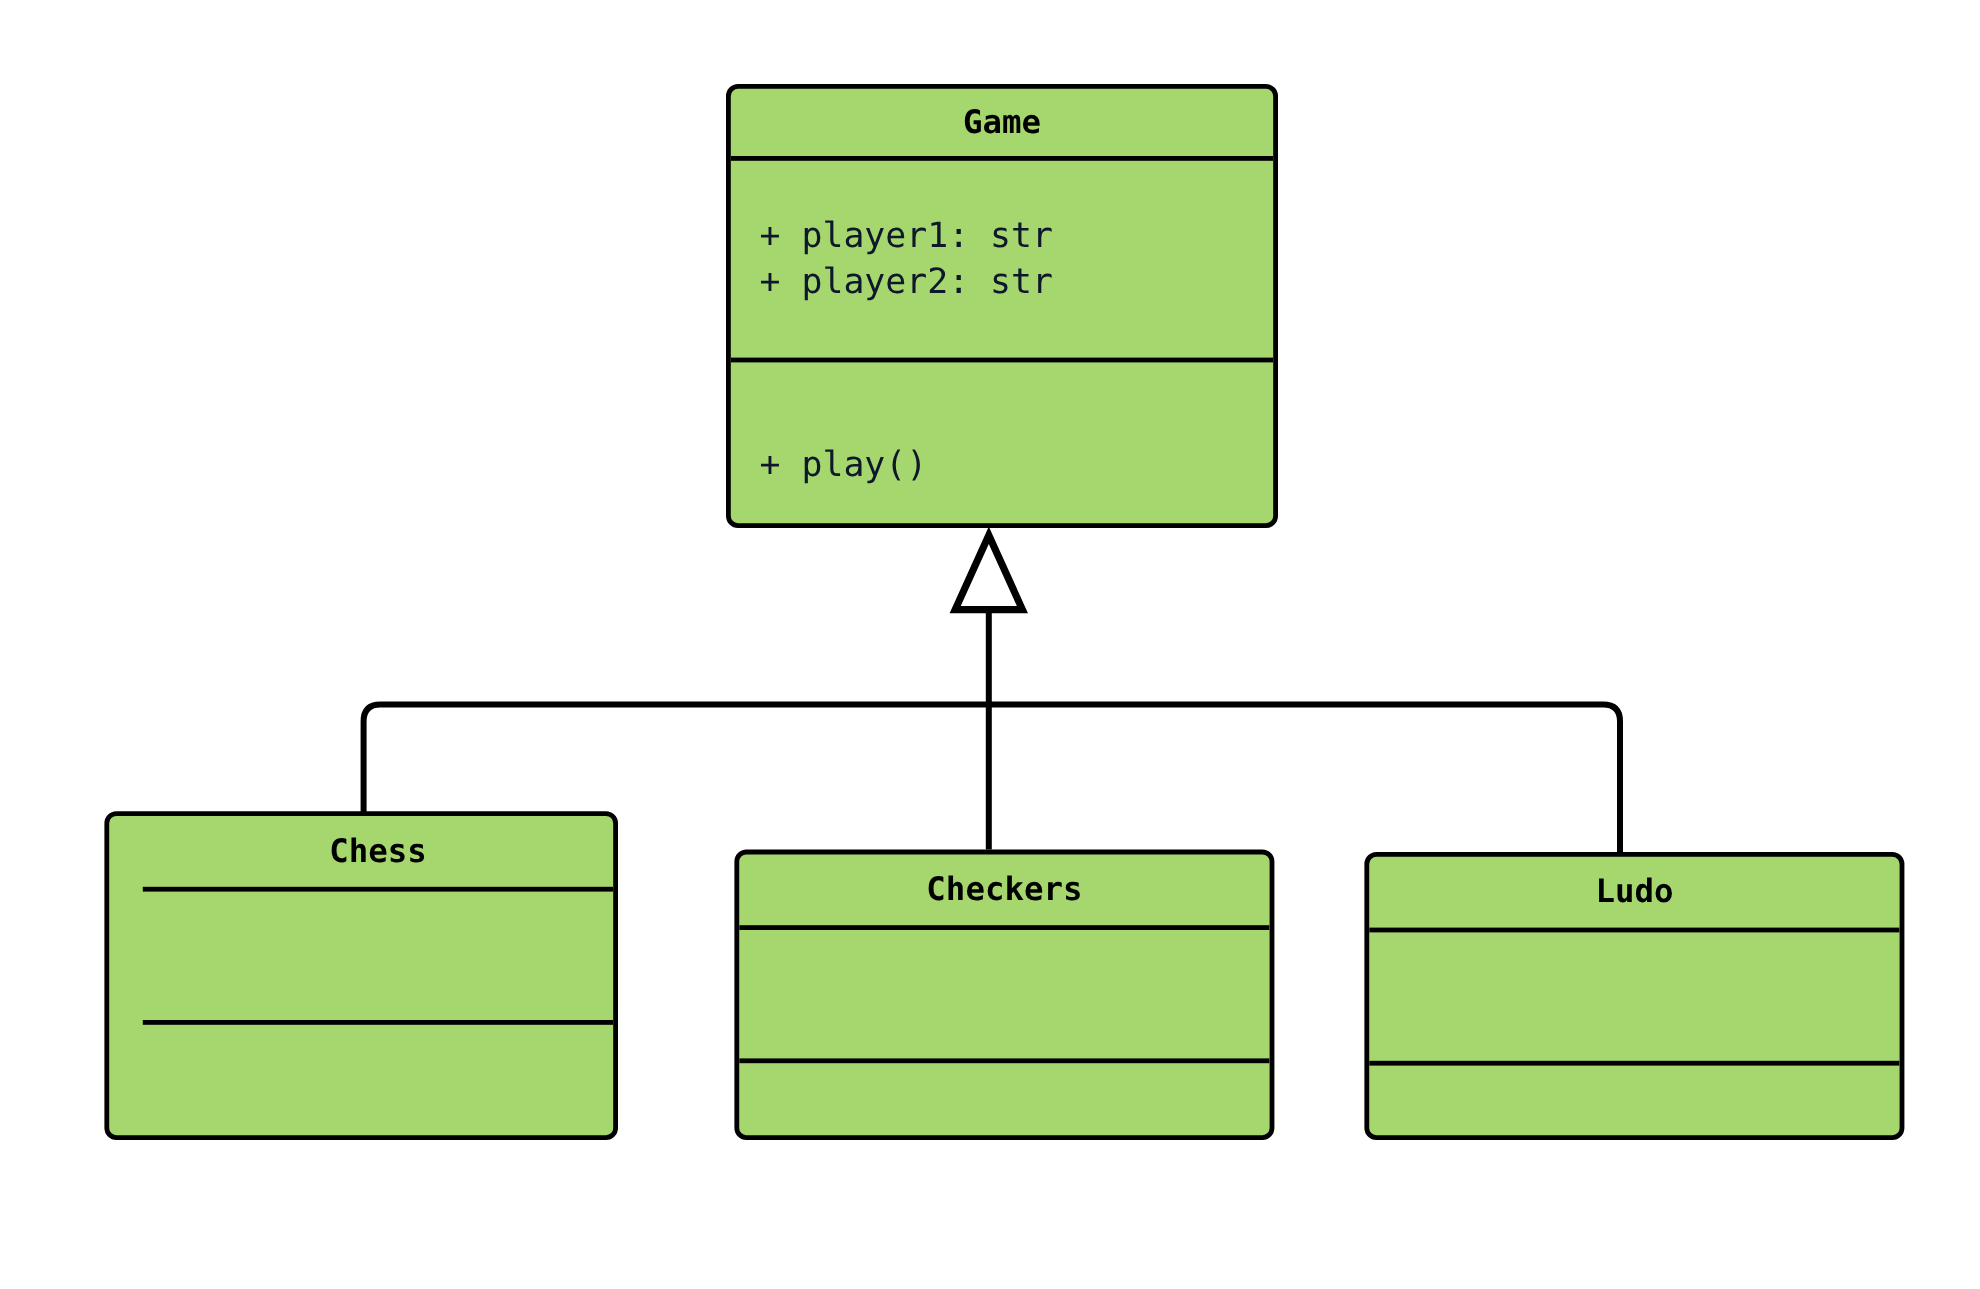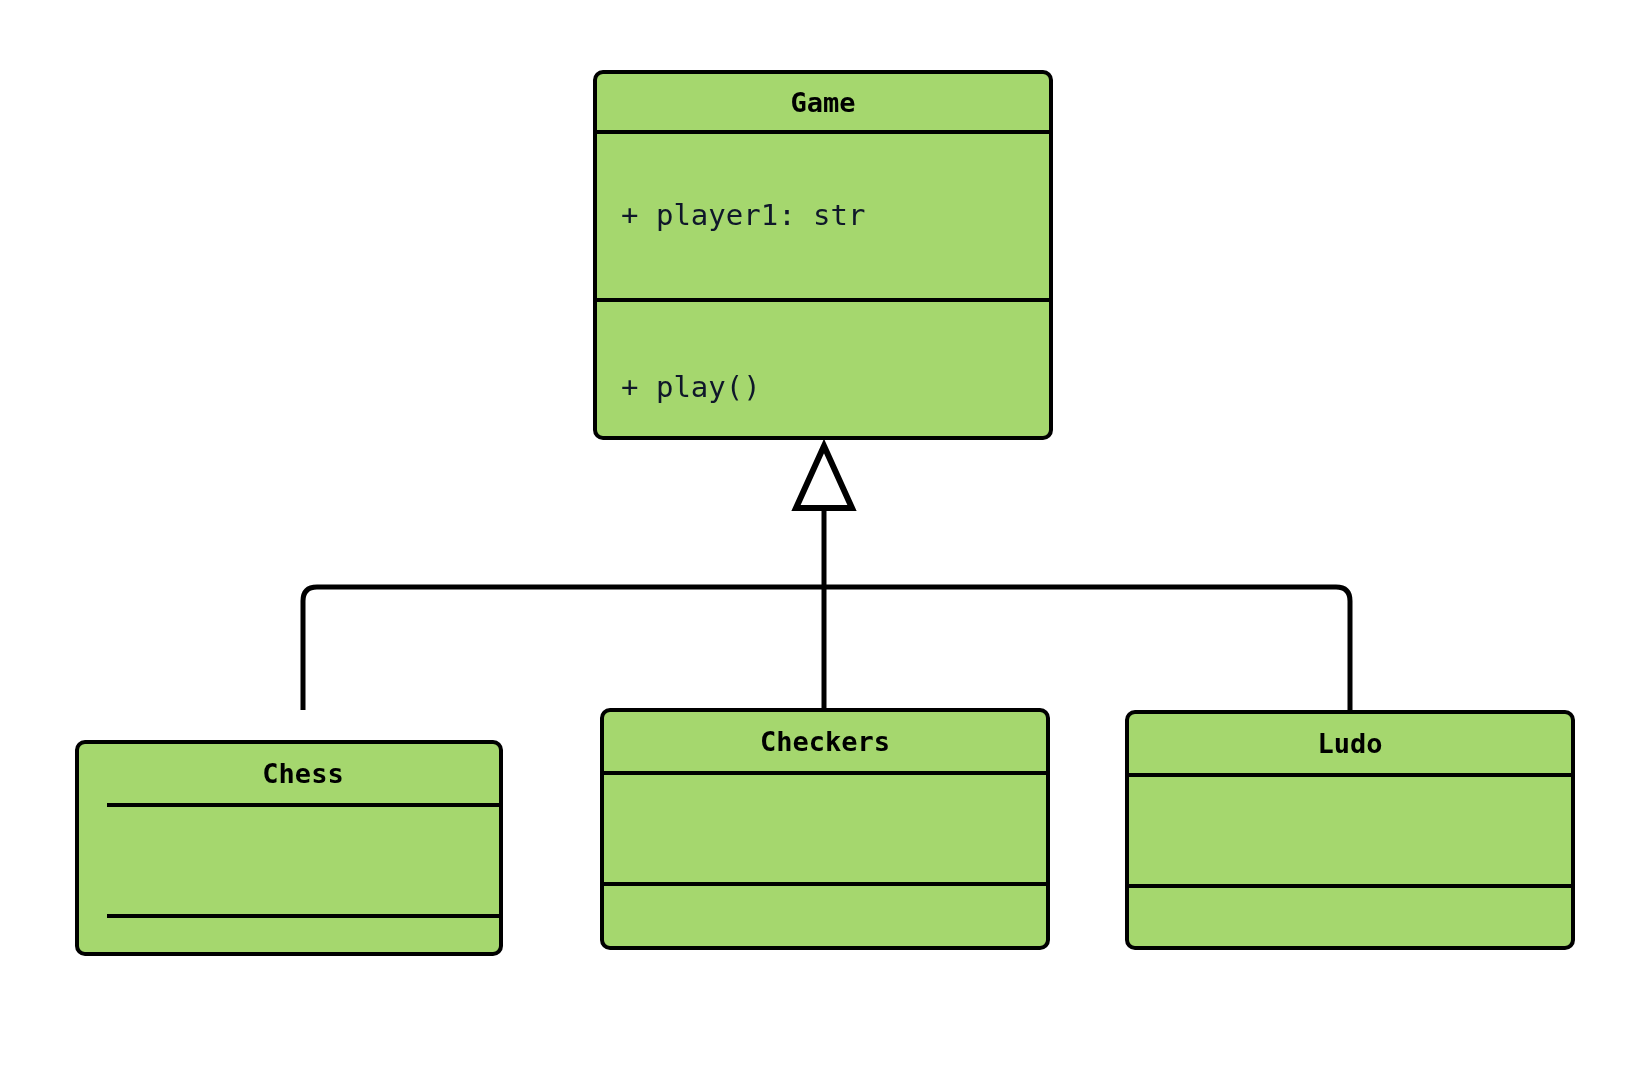--- a/index.html
+++ b/index.html
@@ -29,20 +29,21 @@
     height: 1074px;
     pointer-events: none;
   }
   .uml-class {
     position: absolute;
     box-sizing: border-box;
     background: #a5d76e;
     border: 4px solid #000000;
     border-radius: 10px;
     overflow: hidden;
+    margin-left: 12px;
   }
   .uml-title {
     box-sizing: border-box;
     width: 100%;
     text-align: center;
     font-weight: bold;
     color: #000000;
     font-family: "DejaVu Sans Mono", monospace;
     display: flex;
     align-items: center;
@@ -84,23 +85,23 @@
     font-size: 29px;
   }
   #class-game .methods {
     height: 171px;
     font-size: 29px;
   }
 
   
   #class-chess {
     left: 75px;
-    top: 740px;
+    top: 676px;
     width: 428px;
-    height: 216px;
+    height: 274px;
     padding-left: 28px;
   }
   #class-checkers {
     left: 600px;
     top: 708px;
     width: 450px;
     height: 242px;
   }
   #class-ludo {
     left: 1125px;
@@ -133,20 +134,21 @@
     <path d="M 824 587 L 824 708" stroke="#000000" stroke-width="5" fill="none"></path>
 
     <polygon points="824,446 852,508 796,508" fill="#ffffff" stroke="#000000" stroke-width="6" stroke-linejoin="miter"></polygon>
   </svg>
 
   <div class="uml-class" id="class-game">
     <div class="uml-title">Game</div>
     <div class="uml-divider"></div>
     <div class="uml-compartment attrs">
       <div class="uml-line">+ player1: str</div>
+      <div class="uml-line">+ player2: str</div>
     </div>
     <div class="uml-divider"></div>
     <div class="uml-compartment methods">
       <div class="uml-line">+ play()</div>
     </div>
   </div>
 
   <div class="uml-class subclass" id="class-chess">
     <div class="uml-title">Chess</div>
     <div class="uml-divider"></div>

